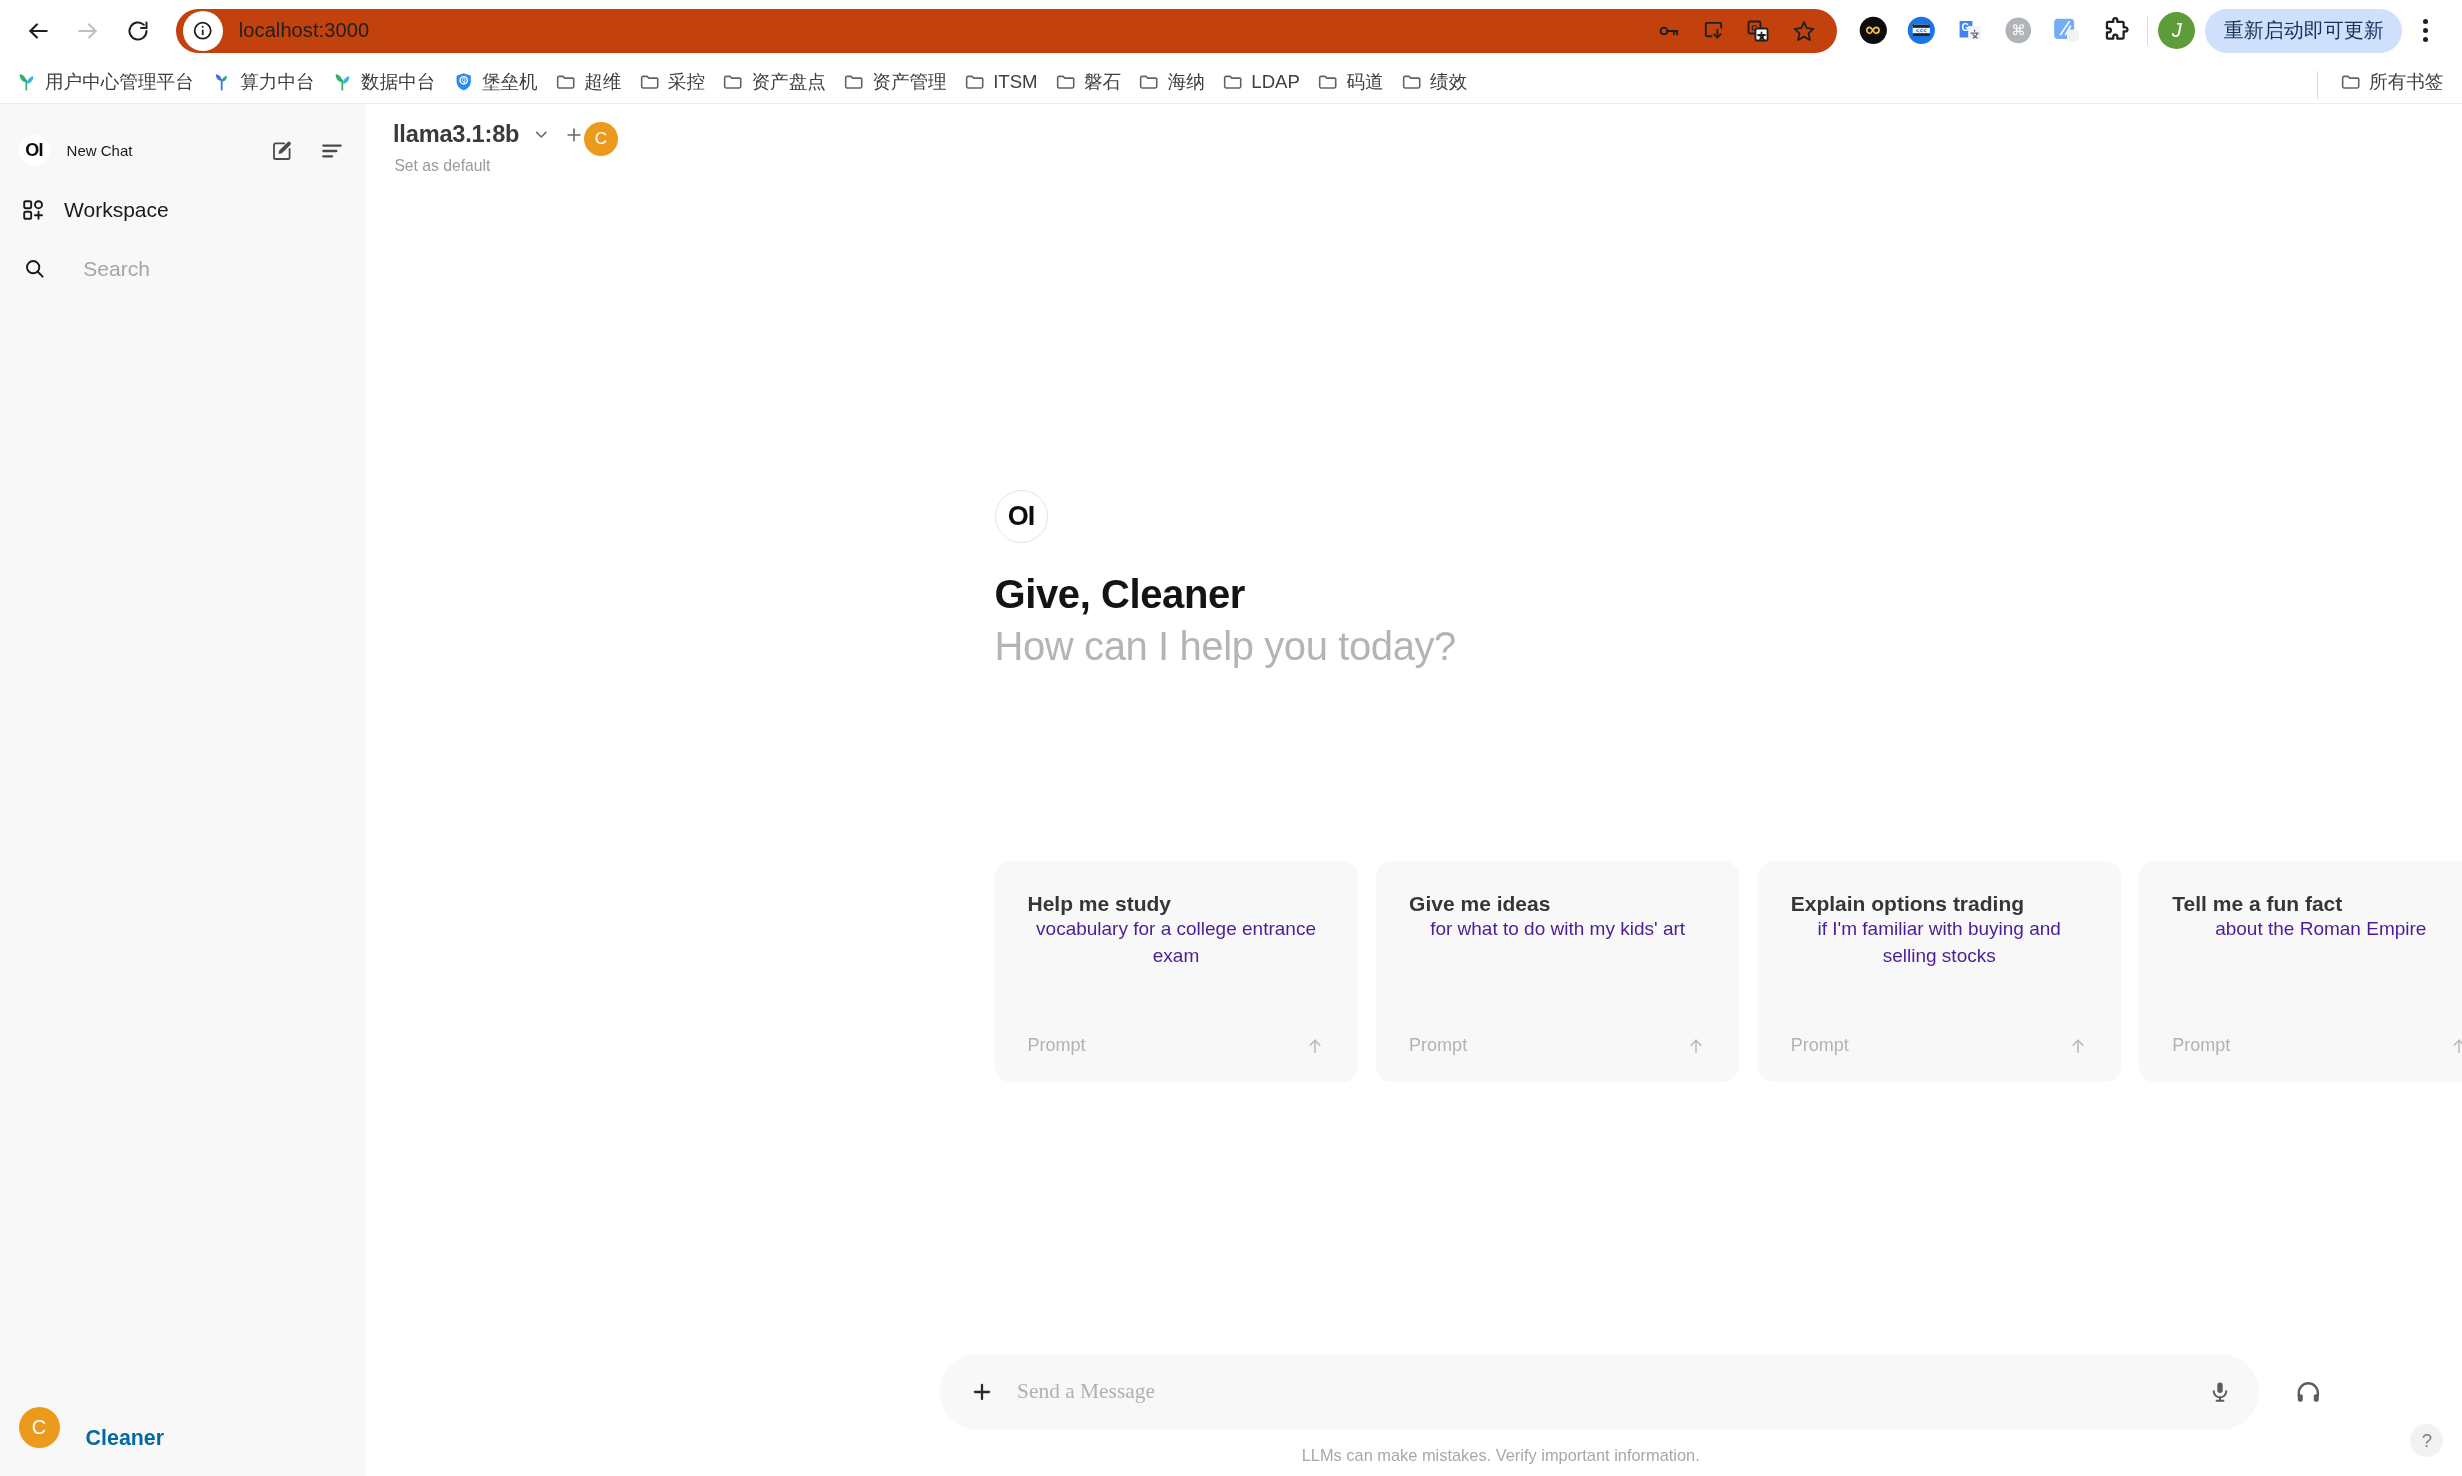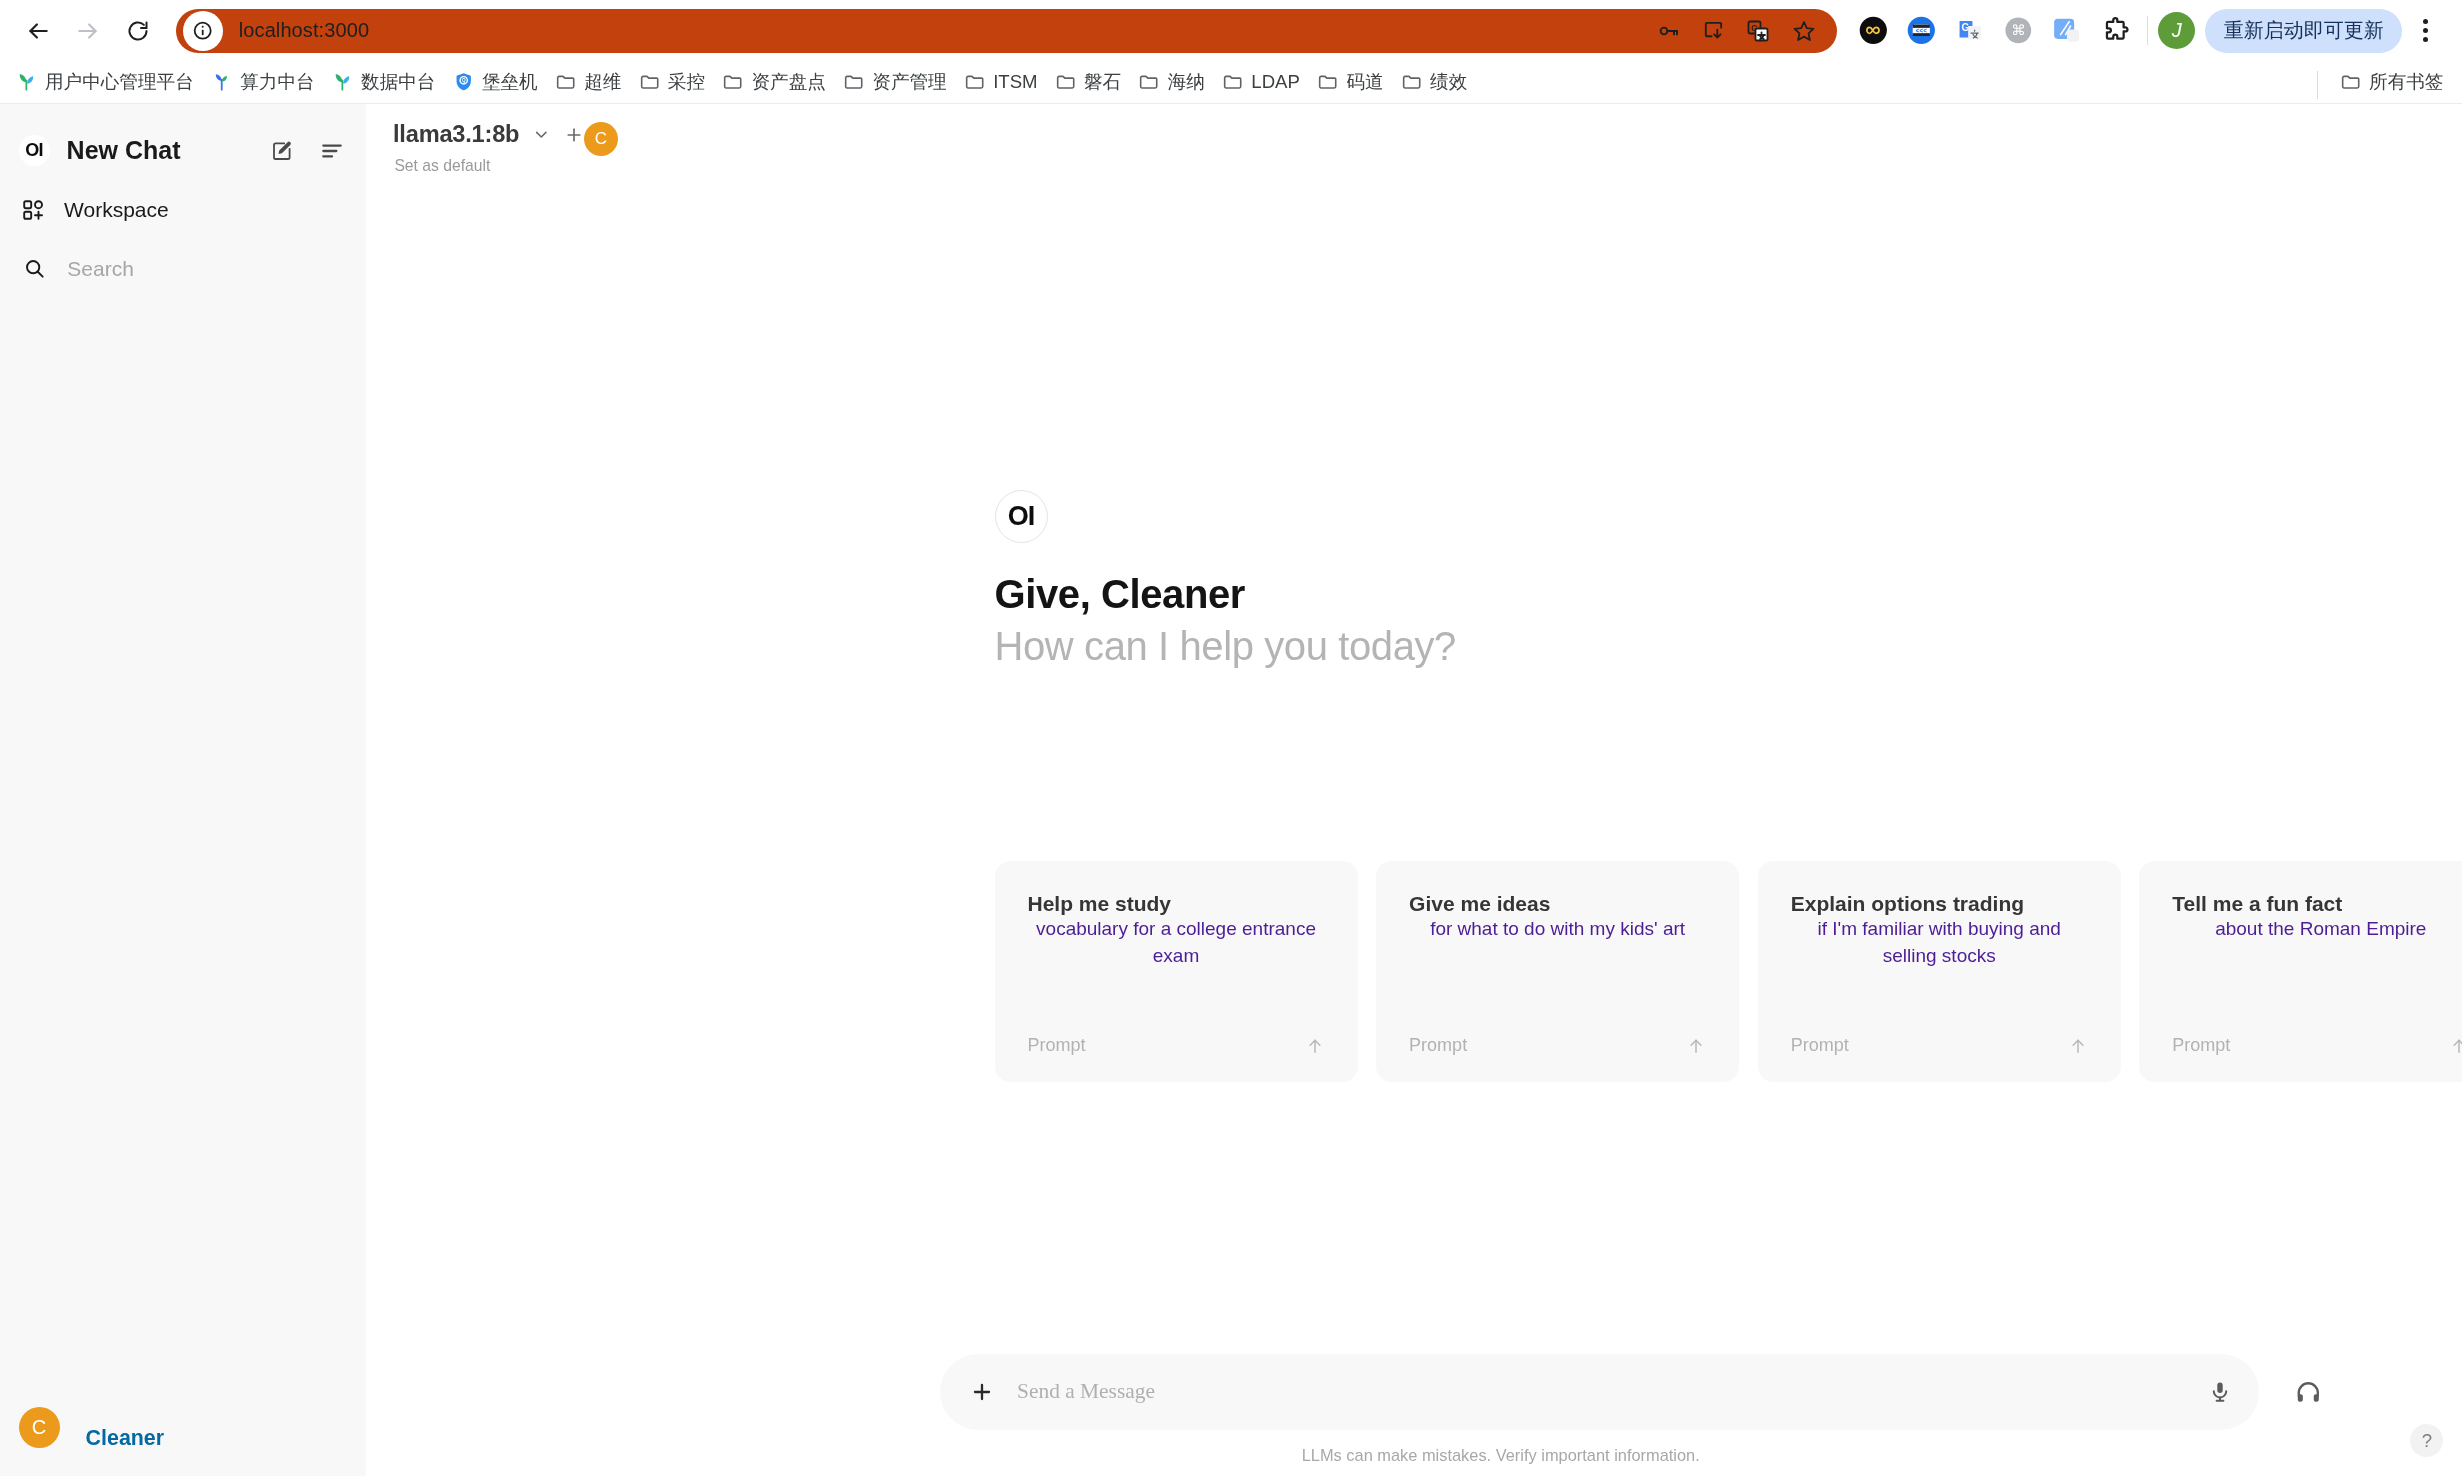--- a/index.html
+++ b/index.html
@@ -173,21 +173,21 @@
   #oi-badge-sm {
     width: 31px; height: 31px;
     background: #ffffff;
     border-radius: 50%;
     display: flex; align-items: center; justify-content: center;
     font-size: 18px; font-weight: bold; color: #0d0d0d;
     letter-spacing: -0.7px;
     flex: 0 0 auto;
   }
   #new-chat-label {
-    font-size: 25px; color: #1a1a1a; font-weight: 700;
+    font-size: 15px; color: #1a1a1a; font-weight: 400;
     margin-left: 17px;
   }
   #sidebar-header-actions {
     margin-left: auto;
     display: flex; align-items: center; gap: 18.6px;
   }
   .sb-icon-btn {
     width: 31px; height: 31px;
     display: flex; align-items: center; justify-content: center;
   }
@@ -197,20 +197,21 @@
     margin-top: 7.1px;
     padding-left: 2.9px;
     border-radius: 8.6px;
   }
   #workspace-label { font-size: 21px; color: #1a1a1a; margin-left: 18.6px; }
   #search-row {
     display: flex; align-items: center;
     height: 51px;
     margin-top: 5.7px;
     padding-left: 4.3px;
+    gap: 16px;
   }
   #search-input {
     border: none; outline: none; background: transparent;
     font-size: 21px; color: #1a1a1a;
     font-family: "Liberation Sans", sans-serif;
     margin-left: 21.4px;
     width: 236px;
   }
   #search-input::placeholder { color: #a6a6a6; }
 

